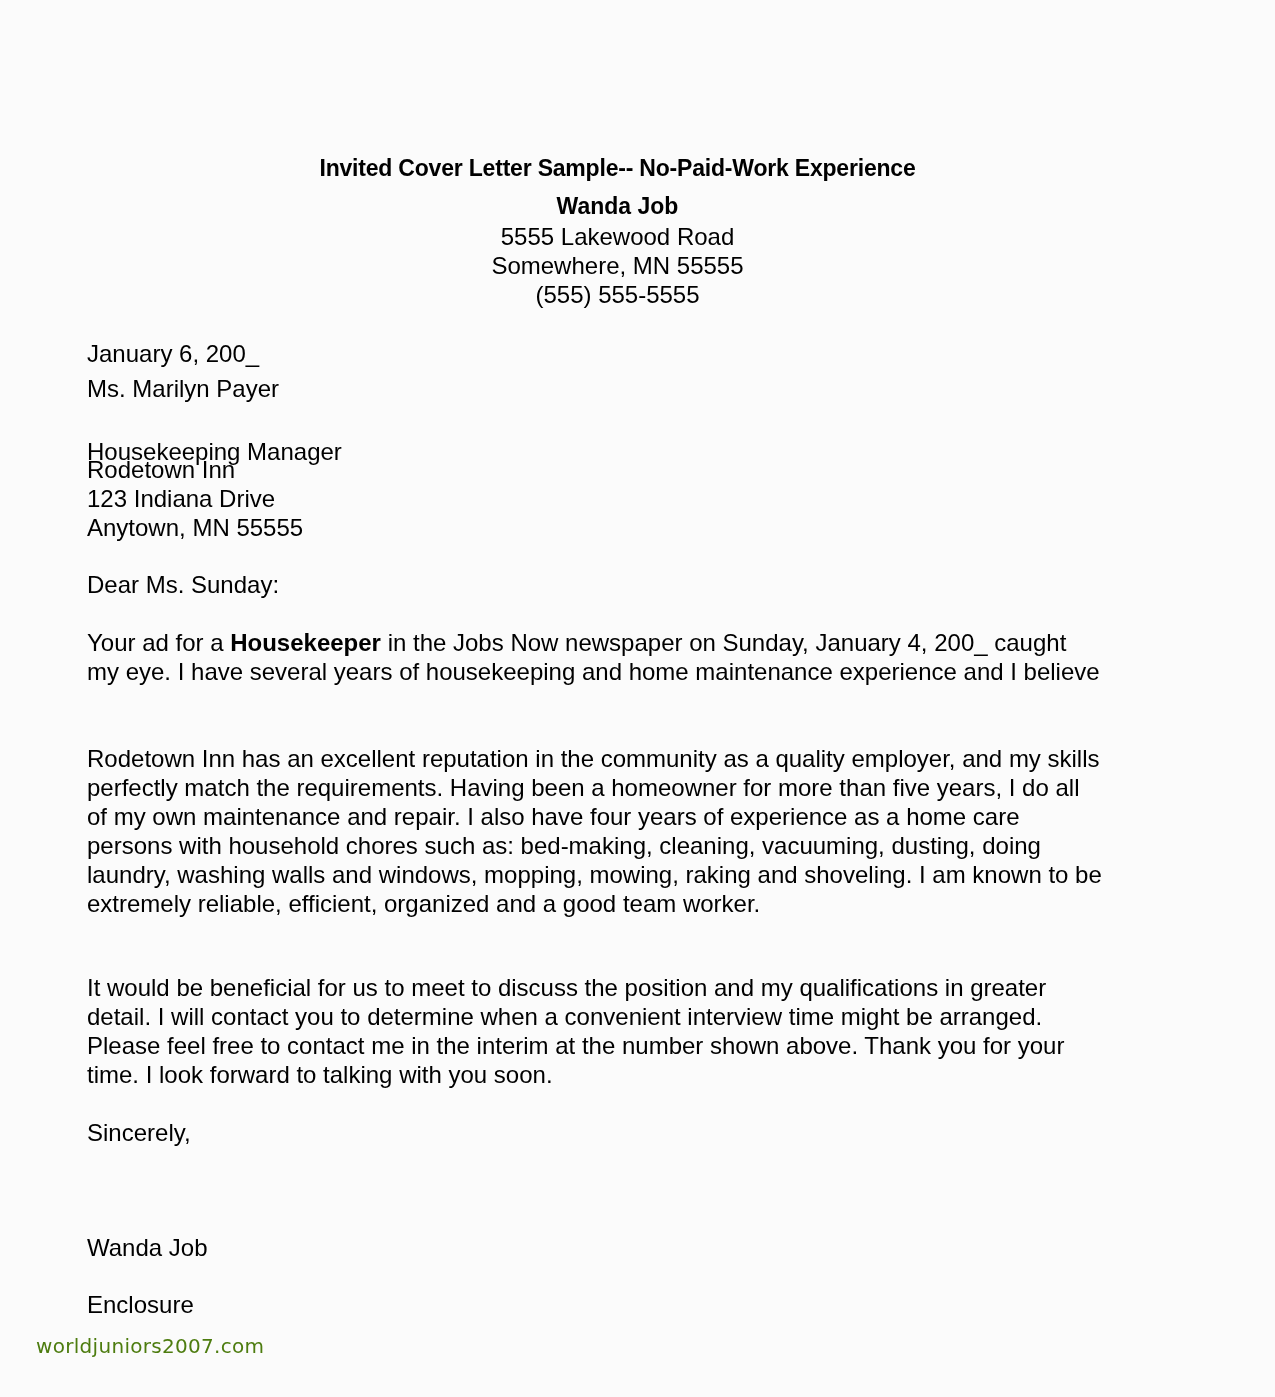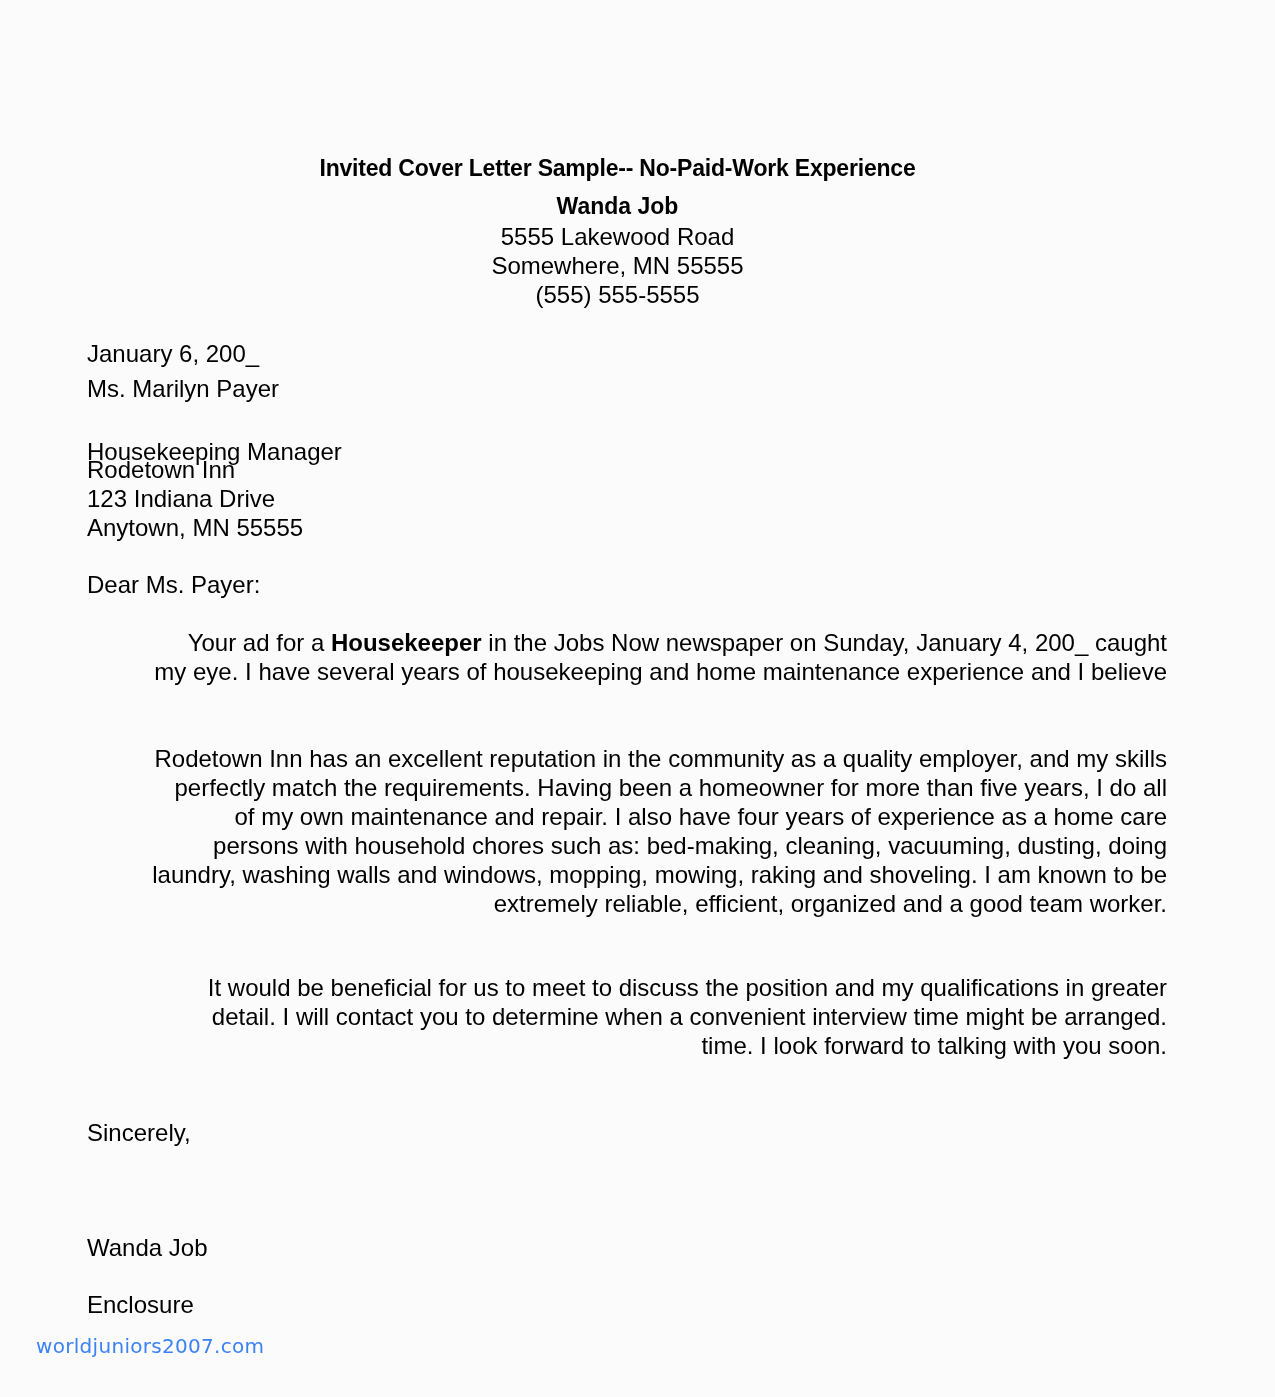--- a/index.html
+++ b/index.html
@@ -10,26 +10,26 @@
     overflow: hidden;
     font-family: "Liberation Sans", sans-serif;
     color: #000;
   }
   .page { position: absolute; left: 0; top: 0; width: 1275px; height: 1251px; }
   .center { position: absolute; left: 0; width: 1235px; text-align: center; }
   .title { top: 155px; font-size: 23px; font-weight: bold; letter-spacing: -0.2px; }
   .sender-name { top: 193px; font-size: 23px; font-weight: bold; }
   .sender-line { font-size: 24px; }
   .left { position: absolute; left: 87px; font-size: 24px; line-height: 29px; white-space: pre; }
-  .para { position: absolute; left: 87px; width: 1080px; font-size: 24px; line-height: 29px; text-align: right; }
+  .para { position: absolute; left: 87px; width: 1080px; font-size: 24px; line-height: 29px; }
   .para .ln { display: block; white-space: nowrap; }
   .watermark {
     position: absolute; left: 36px; top: 1334px;
     font-family: "DejaVu Sans", sans-serif;
-    font-size: 20px; color: #3b82f6; letter-spacing: 0.3px;
+    font-size: 20px; color: #4d7c0f; letter-spacing: 0.3px;
   }
 </style>
 </head>
 <body>
 
 <div class="page">
 
   <div class="center title">Invited Cover Letter Sample-- No-Paid-Work Experience</div>
 
   <div class="center sender-name">Wanda Job</div>
@@ -38,39 +38,40 @@
   <div class="center sender-line" style="top:281px;">(555) 555-5555</div>
 
   <div class="left" style="top:339px;">January 6, 200_</div>
 
   <div class="left" style="top:374px;">Ms. Marilyn Payer</div>
   <div class="left" style="top:426px;margin-top:11px;">Housekeeping Manager</div>
   <div class="left" style="top:455px;">Rodetown Inn</div>
   <div class="left" style="top:484px;">123 Indiana Drive</div>
   <div class="left" style="top:513px;">Anytown, MN 55555</div>
 
-  <div class="left" style="top:570px;">Dear Ms. Payer:</div>
+  <div class="left" style="top:570px;">Dear Ms. Sunday:</div>
 
   <div class="para" style="top:628px;">
     <span class="ln"><span>Your ad for a </span><b>Housekeeper</b><span> in the Jobs Now newspaper on Sunday, January 4, 200_ caught</span></span>
     <span class="ln">my eye. I have several years of housekeeping and home maintenance experience and I believe</span>
   </div>
 
   <div class="para" style="top:744px;">
     <span class="ln">Rodetown Inn has an excellent reputation in the community as a quality employer, and my skills</span>
     <span class="ln">perfectly match the requirements. Having been a homeowner for more than five years, I do all</span>
     <span class="ln">of my own maintenance and repair. I also have four years of experience as a home care</span>
     <span class="ln">persons with household chores such as: bed-making, cleaning, vacuuming, dusting, doing</span>
     <span class="ln">laundry, washing walls and windows, mopping, mowing, raking and shoveling. I am known to be</span>
     <span class="ln">extremely reliable, efficient, organized and a good team worker.</span>
   </div>
 
   <div class="para" style="top:973px;">
     <span class="ln">It would be beneficial for us to meet to discuss the position and my qualifications in greater</span>
     <span class="ln">detail. I will contact you to determine when a convenient interview time might be arranged.</span>
+    <span class="ln">Please feel free to contact me in the interim at the number shown above. Thank you for your</span>
     <span class="ln">time. I look forward to talking with you soon.</span>
   </div>
 
   <div class="left" style="top:1118px;">Sincerely,</div>
   <div class="left" style="top:1233px;">Wanda Job</div>
   <div class="left" style="top:1290px;">Enclosure</div>
 
   <div class="watermark">worldjuniors2007.com</div>
 </div>
 

